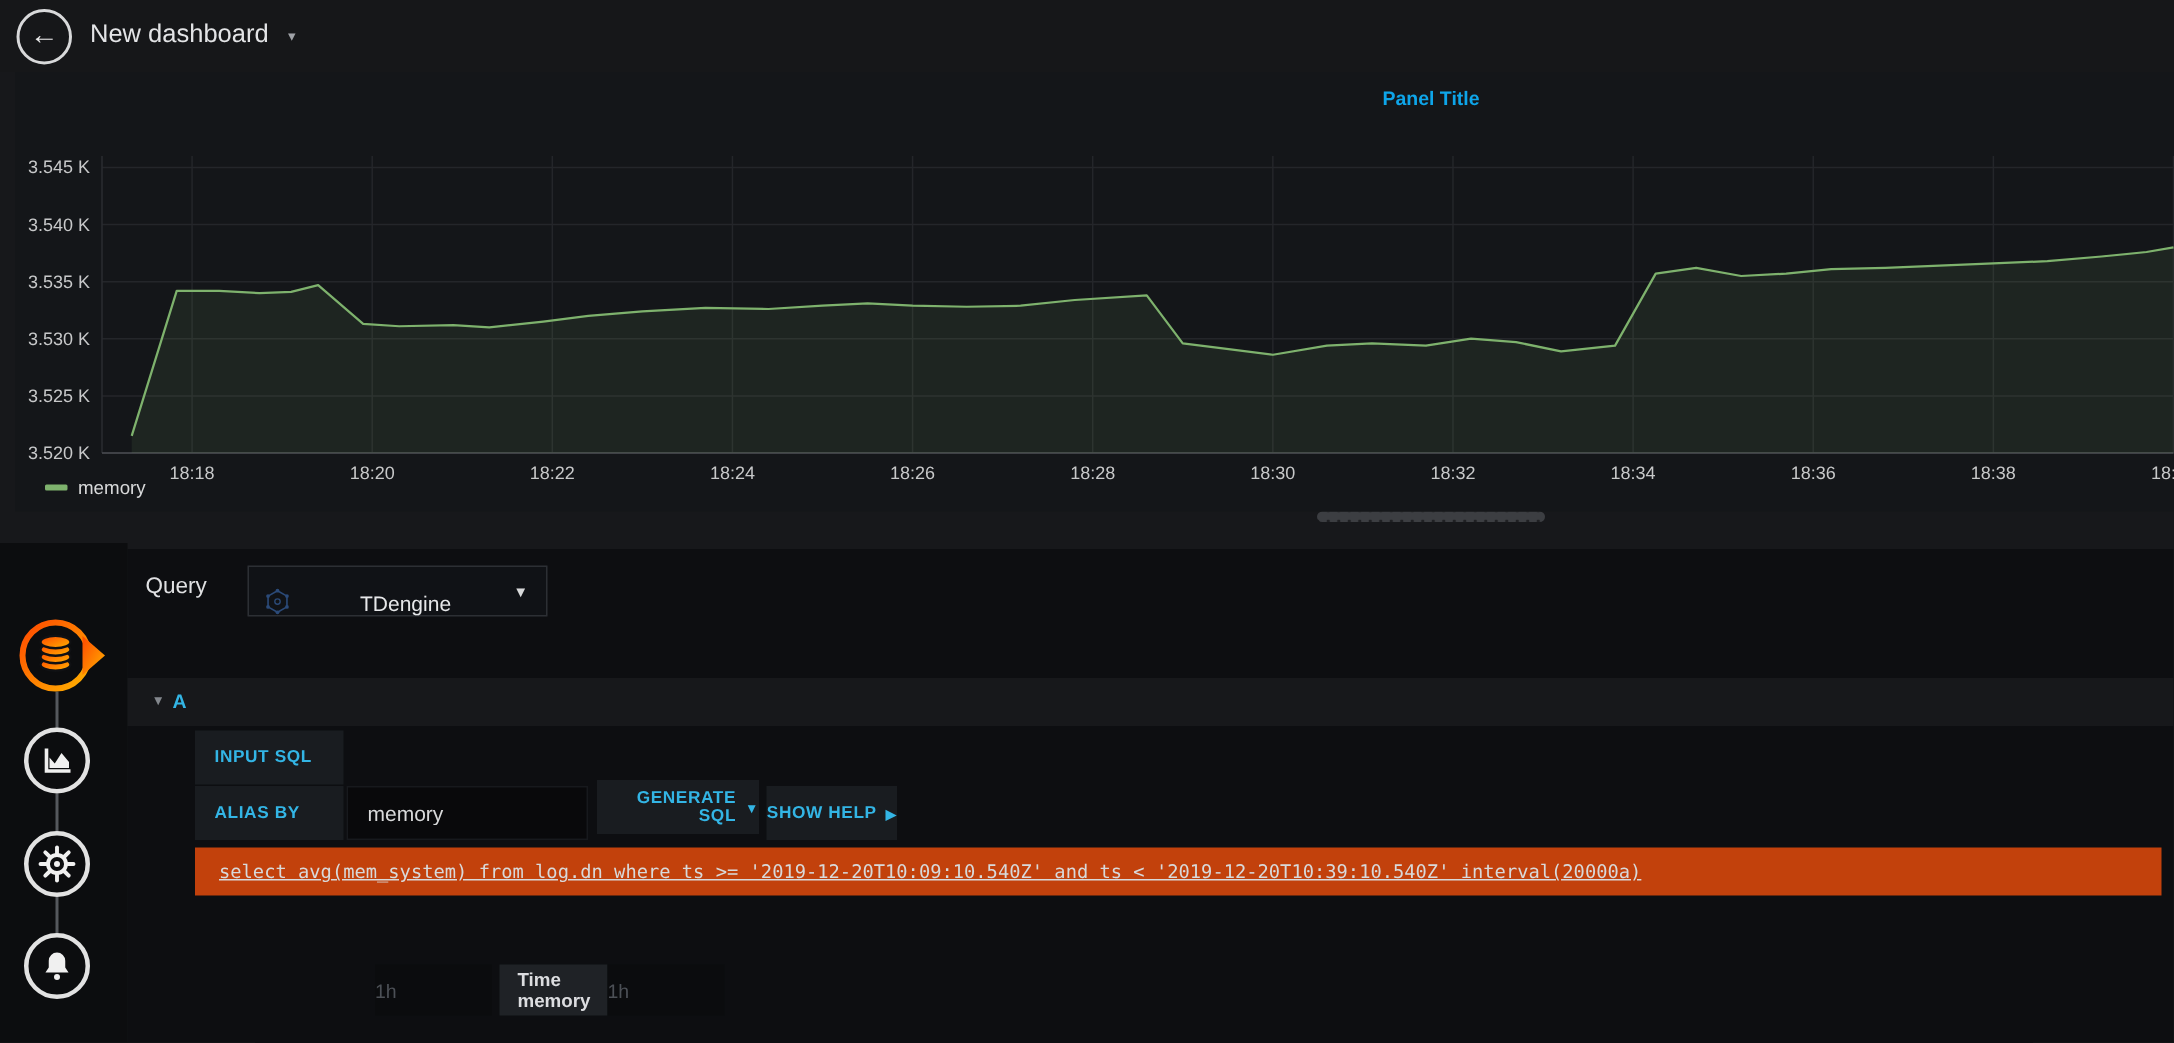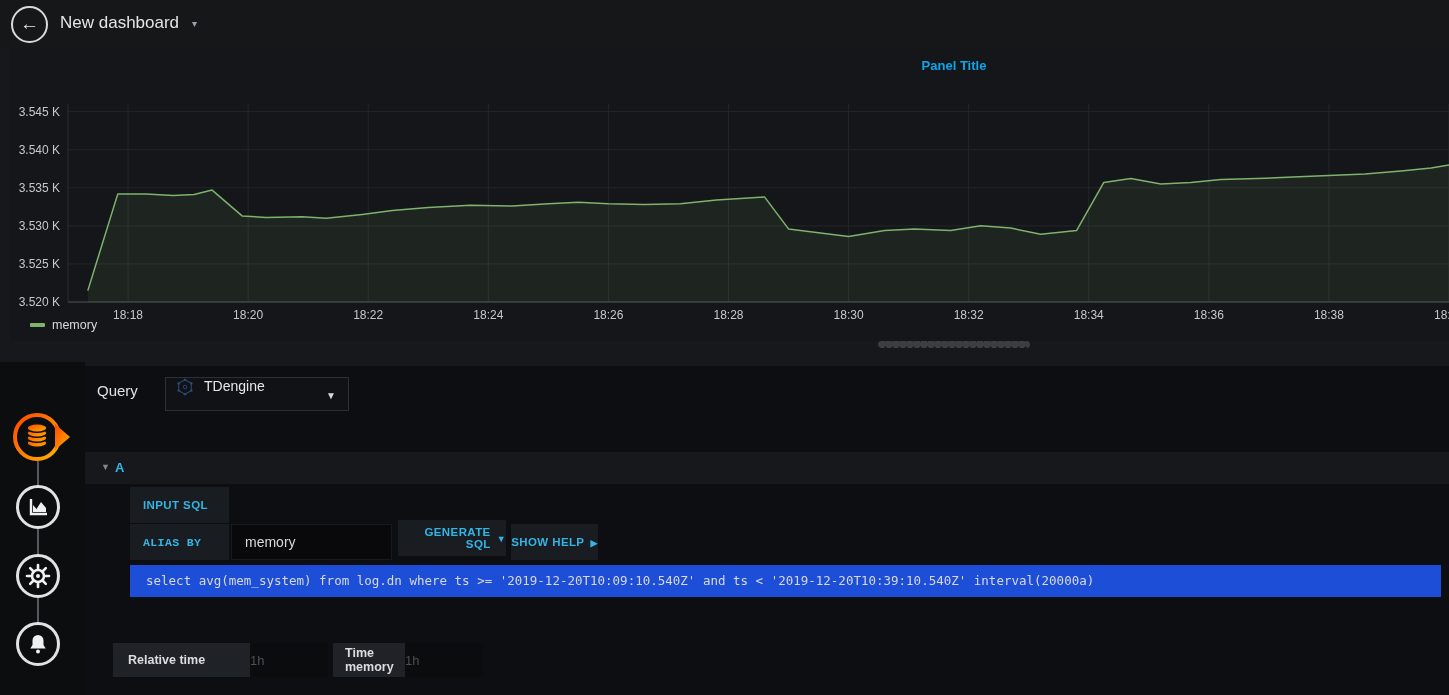--- a/index.html
+++ b/index.html
@@ -32,40 +32,40 @@
   
   #tabcol { position:absolute; left:0; top:362px; width:85px; height:333px; background:#0c0d0f; }
   .tab-line { position:absolute; left:37px; width:2px; background:#55585d; }
   .tab-circle { position:absolute; left:16px; width:44px; height:44px; border:3px solid #e2e2e2;
     border-radius:50%; display:flex; align-items:center; justify-content:center; cursor:pointer; background:transparent; }
   #tab-queries { position:absolute; left:10px; top:409px; width:62px; height:56px; cursor:pointer; }
 
   
   #qsection { position:absolute; left:85px; top:366px; width:1364px; height:329px; background:#0d0e11; }
   #q-label { position:absolute; left:12px; top:16px; font-size:15px; font-weight:500; color:#e0e1e3; }
-  #ds-picker { position:absolute; left:80px; top:11px; width:184px; height:34px; border:1px solid #2c2f34;
-    background:#101216; display:flex; align-items:flex-start; cursor:pointer; }
+  #ds-picker { position:absolute; left:80px; top:11px; width:200px; height:34px; border:1px solid #2c2f34;
+    background:#101216; display:flex; align-items:flex-end; cursor:pointer;gap:36px; }
   #ds-picker .ds-name { font-size:14px; color:#e6e7e9; margin-left:10px; font-weight:500; }
   #ds-picker .caret { position:absolute; right:12px; top:12px; font-size:10px; color:#d8d9da; }
   #ds-icon { margin-left:10px; width:18px; height:18px; }
 
   #row-a { position:absolute; left:0; top:86px; width:1364px; height:32px; background:#17181b; cursor:pointer; }
   #row-a .caret { position:absolute; left:16px; top:10px; font-size:9px; color:#83878d; }
   #row-a .refid { position:absolute; left:30px; top:8px; font-size:13px; font-weight:bold; color:#33b5e5; }
 
   .chip { position:absolute; height:36px; background:#191c20; display:flex; align-items:center; }
   .chip.blue  { color:#33b5e5; font-size:11.5px; font-weight:bold; letter-spacing:.4px; padding-left:13px; }
   .chip.btn { cursor:pointer; justify-content:center; padding-left:0; }
   .chip .bcaret { font-size:9px; margin-left:6px; margin-top:1px; }
   .txt-input { position:absolute; height:36px; background:#09090b; border:1px solid #17191d;
     color:#d8d9da; font-size:14px; font-family:"Liberation Sans",sans-serif; padding:0 13px; outline:none; }
 
-  #sql-preview { position:absolute; left:45px; top:199px; width:1311px; height:32px; background:#1d4ed8;
+  #sql-preview { position:absolute; left:45px; top:199px; width:1311px; height:32px; background:#c2410c;
     font-family:"DejaVu Sans Mono", monospace; font-size:12.5px; color:#d8d9da;
-    line-height:32px; padding-left:16px; white-space:nowrap; overflow:hidden; }
+    line-height:32px; padding-left:16px; white-space:nowrap; overflow:hidden;text-decoration:underline; }
 
   .opt-chip { position:absolute; top:277px; height:34px; background:#1f2226; color:#dcdde0;
     font-size:12.5px; font-weight:bold; display:flex; align-items:center; padding-left:15px; }
   .opt-input { position:absolute; top:277px; height:34px; background:#0b0c0e; border:none; outline:none;
     color:#d8d9da; font-size:13px; font-family:"Liberation Sans",sans-serif; padding:0 0; }
   .opt-input::placeholder { color:#4c5056; }
 </style>
 </head>
 <body>
 
@@ -199,30 +199,29 @@
     <span class="caret">▼</span>
   </div>
 
   <div id="row-a">
     <span class="caret">▼</span>
     <span class="refid">A</span>
   </div>
 
   <div class="chip blue" style="left:45px; top:121px; width:99px;">INPUT SQL</div>
 
-  <div class="chip blue" style="left:45px; top:158px; width:99px;font-family:Liberation Mono, monospace;">ALIAS BY</div>
+  <div class="chip blue" style="left:45px; top:158px; width:99px;">ALIAS BY</div>
   <input class="txt-input" style="left: 146px; top: 158px; width: 161px;" type="text" value="memory">
   <div class="chip blue btn" style="left:313px; top:154px; width:108px;text-align:right;">
     <span>GENERATE SQL</span>
     <span class="bcaret">▼</span>
   </div>
   <div class="chip blue btn" style="left:426px; top:158px; width:87px;">
     <span>SHOW HELP</span>
     <span class="bcaret">▶</span>
   </div>
 
   <div id="sql-preview">select avg(mem_system) from log.dn where  ts &gt;= '2019-12-20T10:09:10.540Z' and ts &lt; '2019-12-20T10:39:10.540Z' interval(20000a)</div>
 
-  <div class="opt-chip" style="left:28px; width:137px;">Relative time</div>
   <input class="opt-input" style="left: 165px; width: 78px;" type="text" placeholder="1h">
   <div class="opt-chip" style="left:248px; width:72px; padding-left:12px;">Time memory</div>
   <input class="opt-input" style="left: 320px; width: 78px;" type="text" placeholder="1h">
 </div>
 
 </body></html>

